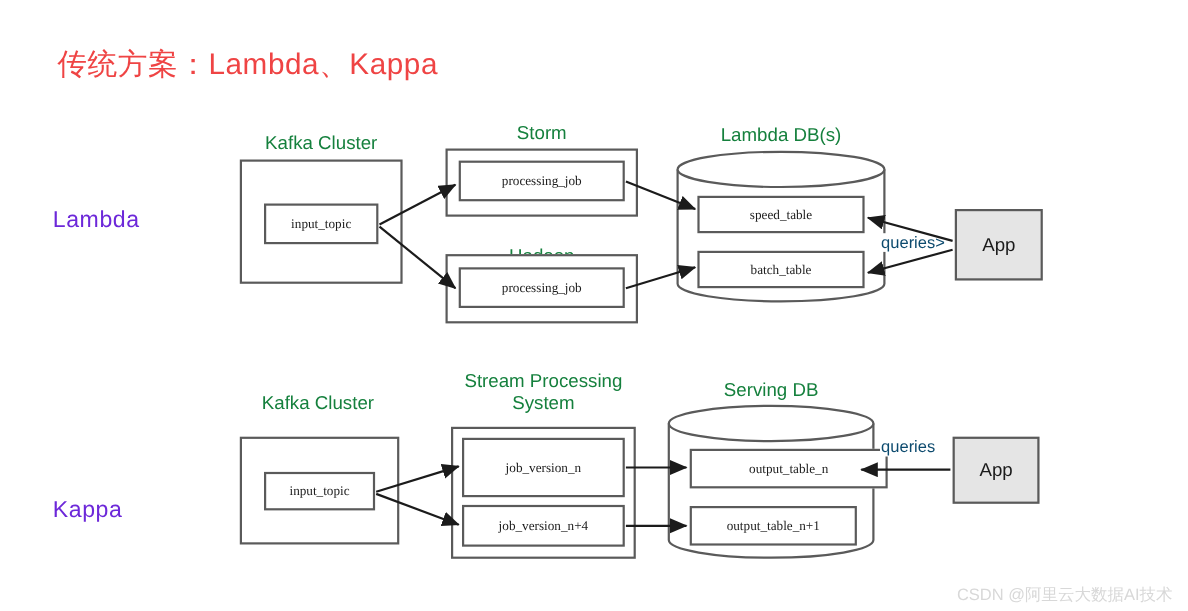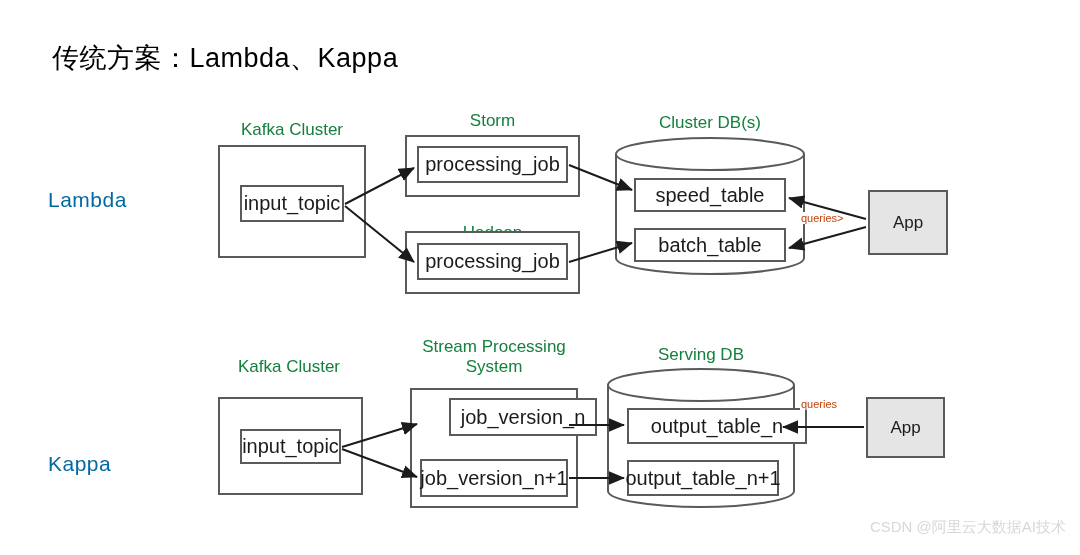--- a/index.html
+++ b/index.html
@@ -18,38 +18,38 @@
     position: absolute;
     left: 0; top: 0;
     width: 1080px;
     height: 555px;
   }
   .slide-title {
     position: absolute;
     left: 52px;
     top: 40px;
     font-size: 27px;
-    color: #000000;
+    color: #ef4444;
     letter-spacing: 0.5px;
     white-space: nowrap;
   }
   .row-label {
     position: absolute;
     font-size: 21px;
-    color: #0369a1;
+    color: #6d28d9;
     white-space: nowrap;
     letter-spacing: 0.5px;
   }
   .row-label.lambda { left: 48px; top: 188px; }
   .row-label.kappa  { left: 48px; top: 408px; margin-top: 44px; }
 
   .watermark {
     position: absolute;
     right: 14px;
-    bottom: 18px;
+    bottom: 5px;
     font-size: 15px;
     color: #d8d8d8;
     white-space: nowrap;
   }
 
   
   .cap {
     position: absolute;
     font-size: 17px;
     color: #15803d;
@@ -64,43 +64,44 @@
     border: 2px solid #5a5a5a;
     background: #ffffff;
     box-sizing: border-box;
   }
   .box.inner {
     display: flex;
     align-items: center;
     justify-content: center;
   }
   .box-label {
-    font-size: 20px;
+    font-size: 12px;
     color: #1b1b1b;
     white-space: nowrap;
+    font-family: Liberation Serif, serif;
   }
   .app-box {
     position: absolute;
     border: 2px solid #5a5a5a;
     background: #e5e5e5;
     box-sizing: border-box;
     display: flex;
     align-items: center;
     justify-content: center;
   }
   .app-label { font-size: 17px; color: #1b1b1b; }
 
   
   .cyl { position: absolute; }
   .cyl svg { display: block; overflow: visible; }
 
   .edge-label {
     position: absolute;
-    font-size: 11px;
-    color: #c2410c;
+    font-size: 15px;
+    color: #0c4a6e;
     background: #ffffff;
     white-space: nowrap;
     padding: 0 1px;
   }
 
   svg.wires {
     position: absolute;
     left: 0; top: 0;
     width: 1080px;
     height: 555px;
@@ -129,21 +130,21 @@
   <div class="box inner" style="left:417px; top:146px; width:151px; height:37px;">
     <span class="box-label">processing_job</span>
   </div>
 
   <div class="cap" style="left:405px; top:223px; width:175px;">Hadoop</div>
   <div class="box" style="left:405px; top:231px; width:175px; height:63px;"></div>
   <div class="box inner" style="left:417px; top:243px; width:151px; height:37px;">
     <span class="box-label">processing_job</span>
   </div>
 
-  <div class="cap" style="left:615px; top:113px; width:190px;">Cluster DB(s)</div>
+  <div class="cap" style="left:615px; top:113px; width:190px;">Lambda DB(s)</div>
   <div class="cyl" style="left:615px; top:137px;">
     <svg width="190" height="140" viewBox="0 0 190 140">
       <path d="M1,17 L1,121 A94,16 0 0 0 189,121 L189,17" fill="#ffffff" stroke="#5a5a5a" stroke-width="2"></path>
       <ellipse cx="95" cy="17" rx="94" ry="16" fill="#ffffff" stroke="#5a5a5a" stroke-width="2"></ellipse>
     </svg>
   </div>
   <div class="box inner" style="left:634px; top:228px; width:152px; height:34px;">
     <span class="box-label">batch_table</span>
   </div>
   <div class="box inner" style="left:634px; top:178px; width:152px; height:34px;">
@@ -159,25 +160,25 @@
   <div class="box" style="left:218px; top:397px; width:145px; height:98px;"></div>
   <div class="box inner" style="left:240px; top:429px; width:101px; height:35px;">
     <span class="box-label">input_topic</span>
   </div>
 
   <div class="cap two-line" style="left:404px; top:337px; width:180px;">
     <span>Stream Processing</span><br>
     <span>System</span>
   </div>
   <div class="box" style="left:410px; top:388px; width:168px; height:120px;"></div>
-  <div class="box inner" style="left:420px; top:398px; width:148px; height:38px;margin-left:29px;">
+  <div class="box inner" style="left:420px; top:398px; width:148px; height:54px;">
     <span class="box-label">job_version_n</span>
   </div>
   <div class="box inner" style="left:420px; top:459px; width:148px; height:38px;">
-    <span class="box-label">job_version_n+1</span>
+    <span class="box-label">job_version_n+4</span>
   </div>
 
   <div class="cap" style="left:607px; top:345px; width:188px;">Serving DB</div>
   <div class="cyl" style="left:607px; top:368px;">
     <svg width="188" height="142" viewBox="0 0 188 142">
       <path d="M1,17 L1,123 A93,16 0 0 0 187,123 L187,17" fill="#ffffff" stroke="#5a5a5a" stroke-width="2"></path>
       <ellipse cx="94" cy="17" rx="93" ry="16" fill="#ffffff" stroke="#5a5a5a" stroke-width="2"></ellipse>
     </svg>
   </div>
   <div class="box inner" style="left:627px; top:408px; width:180px; height:36px;justify-content:center;">

